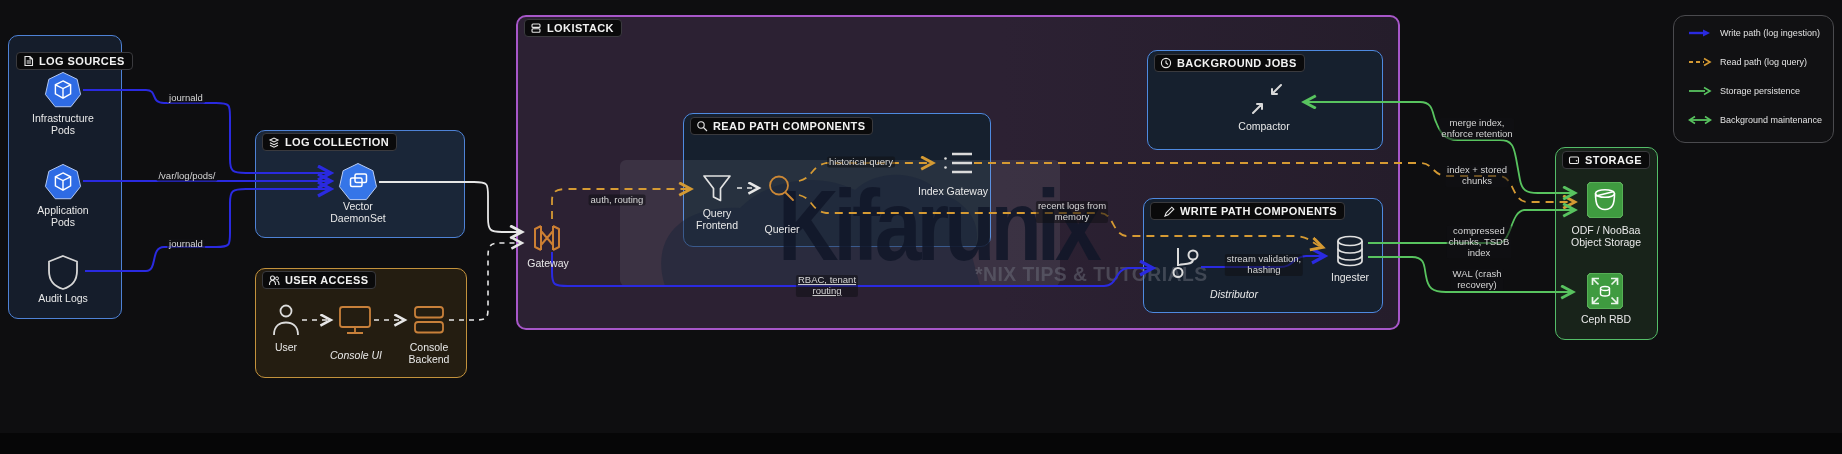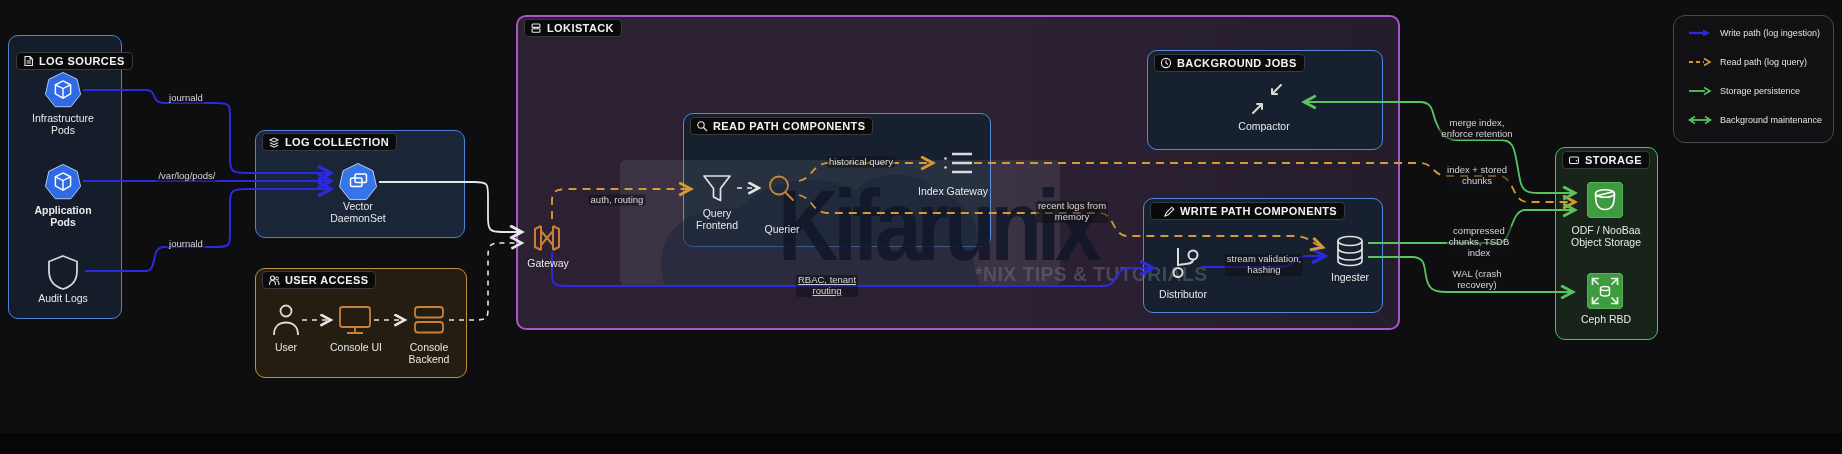--- a/index.html
+++ b/index.html
@@ -210,35 +210,35 @@
     </svg>
   <svg class="icon" style="left:1587px;top:273px;" width="36" height="36" viewBox="0 0 36 36">
     <rect x="0" y="0" width="36" height="36" rx="5" fill="#3f9b40" stroke="#6fc46c" stroke-width="1"></rect>
     <path d="M5.5 12 V5.5 H12 M5.5 5.5 L11.5 11.5 M24 5.5 H30.5 V12 M30.5 5.5 L24.5 11.5 M5.5 24 V30.5 H12 M5.5 30.5 L11.5 24.5 M24 30.5 H30.5 V24 M30.5 30.5 L24.5 24.5" stroke="#eaf5ea" stroke-width="1.7" fill="none"></path>
     <ellipse cx="18" cy="15.5" rx="4.5" ry="2" stroke="#fff" stroke-width="1.4" fill="none"></ellipse>
     <path d="M13.5 15.5 V21 C13.5 22.2 15.5 23 18 23 C20.5 23 22.5 22.2 22.5 21 V15.5" stroke="#fff" stroke-width="1.4" fill="none"></path>
     </svg>
 
   <div class="nodelabel" style="left:63px;top:112px;">Infrastructure
 Pods</div>
-  <div class="nodelabel" style="left:63px;top:204px;font-weight:bold;">Application
+  <div class="nodelabel" style="left:63px;top:204px;">Application
 Pods</div>
   <div class="nodelabel" style="left:63px;top:292px;">Audit Logs</div>
   <div class="nodelabel" style="left:358px;top:200px;">Vector
 DaemonSet</div>
   <div class="nodelabel" style="left:286px;top:341px;">User</div>
-  <div class="nodelabel" style="left:356px;top:341px;">Console UI</div>
+  <div class="nodelabel" style="left:356px;top:349px;font-style:italic;">Console UI</div>
   <div class="nodelabel" style="left:429px;top:341px;">Console
 Backend</div>
   <div class="nodelabel" style="left:548px;top:257px;">Gateway</div>
   <div class="nodelabel" style="left:717px;top:207px;">Query
 Frontend</div>
   <div class="nodelabel" style="left:782px;top:223px;">Querier</div>
   <div class="nodelabel" style="left:953px;top:185px;">Index Gateway</div>
-  <div class="nodelabel" style="left:1183px;top:288px;">Distributor</div>
+  <div class="nodelabel" style="left:1234px;top:288px;font-style:italic;">Distributor</div>
   <div class="nodelabel" style="left:1350px;top:271px;">Ingester</div>
   <div class="nodelabel" style="left:1264px;top:120px;">Compactor</div>
   <div class="nodelabel" style="left:1606px;top:224px;">ODF / NooBaa
 Object Storage</div>
   <div class="nodelabel" style="left:1606px;top:313px;">Ceph RBD</div>
 
   <div class="edgelabel" style="left:186px;top:98px;">journald</div>
   <div class="edgelabel" style="left:187px;top:176px;">/var/log/pods/</div>
   <div class="edgelabel" style="left:186px;top:244px;">journald</div>
   <div class="edgelabel" style="left:617px;top:188px;margin-top:12px;">auth, routing</div>

